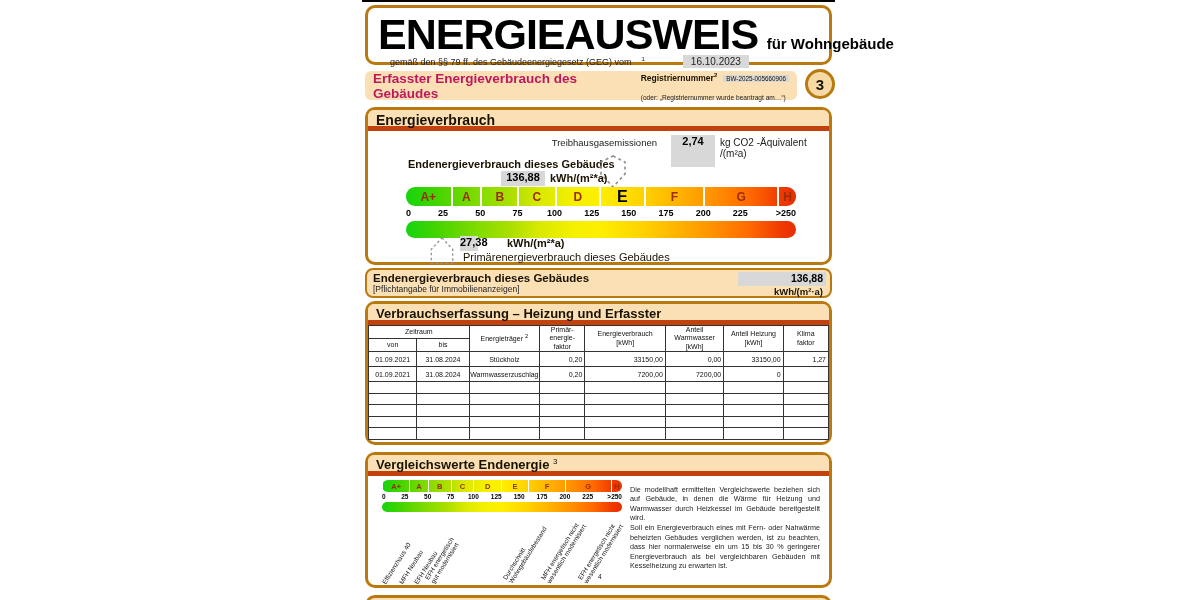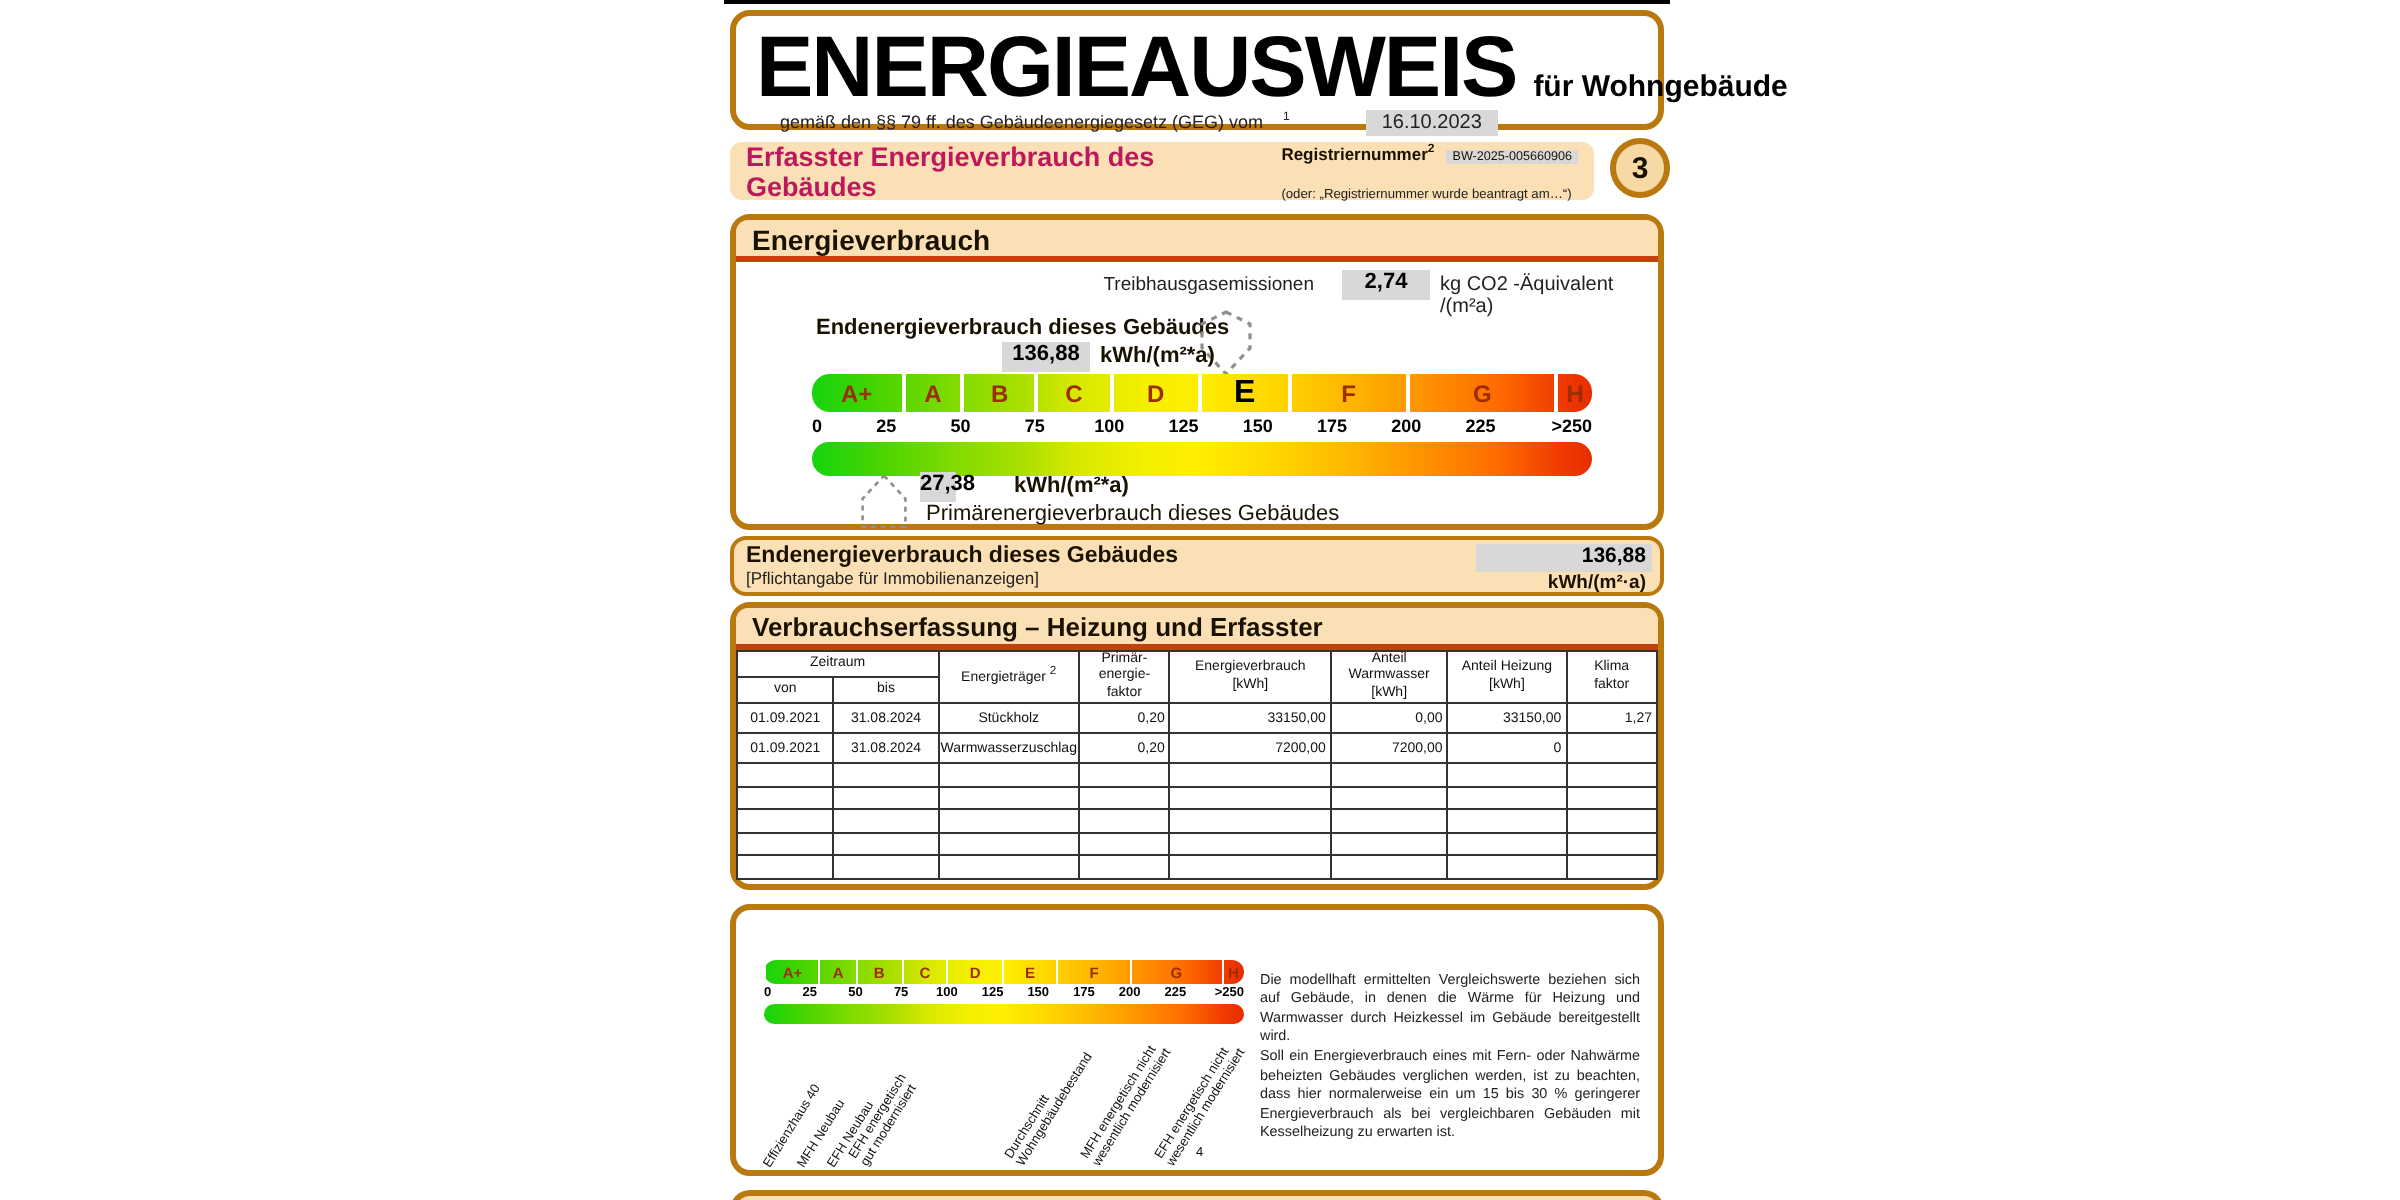--- a/index.html
+++ b/index.html
@@ -24,23 +24,23 @@
   .section-title { font-size:13.5px; font-weight:bold; color:#be185d; flex:1; }
   .reg-block { text-align:left; line-height:1.15; }
   .reg-line1 { font-size:8.5px; font-weight:bold; color:#1a1200; }
   .reg-line1 sup { font-size:6px; }
   .reg-num { background:#d8d8d8; font-size:6.3px; font-weight:normal; padding:0 3px; margin-left:6px; }
   .reg-line2 { font-size:6.6px; color:#222; }
   .badge { position:absolute; right:0; top:69px; width:30px; height:30px; border:3px solid #b9790f; border-radius:50%; background:#f6d9a4; display:flex; align-items:center; justify-content:center; font-size:15px; font-weight:bold; color:#1a1200; }
 
   
   .energy-box { left:3px; top:107px; width:467px; height:158px; }
-  .strip { background:#fbe0b6; border-bottom:3px solid #c2410c; border-radius:6px 6px 0 0; padding:2px 8px; font-size:14px; font-weight:bold; color:#1a1200; height:21px; }
+  .strip { background:#fbe0b6; border-bottom:5px solid #c2410c; border-radius:6px 6px 0 0; padding:2px 8px; font-size:14px; font-weight:bold; color:#1a1200; height:21px; }
   .ghg-label { position:absolute; right:172px; top:27px; font-size:9.5px; color:#222; }
-  .ghg-value { position:absolute; left:303px; top:25px; width:44px; height:15px; background:#d8d8d8; font-size:11px; font-weight:bold; text-align:center; }
+  .ghg-value { position:absolute; left:303px; top:25px; width:44px; height:32px; background:#d8d8d8; font-size:11px; font-weight:bold; text-align:center; }
   .ghg-unit { position:absolute; left:352px; top:27px; font-size:10px; color:#222; }
   .end-label { position:absolute; left:40px; top:48px; font-size:11px; font-weight:bold; color:#1a1200; }
   .end-value { position:absolute; left:133px; top:61px; width:44px; height:15px; background:#d8d8d8; font-size:11px; font-weight:bold; text-align:center; }
   .end-unit { position:absolute; left:182px; top:62px; font-size:11px; font-weight:bold; color:#1a1200; }
   .house { position:absolute; }
   .house-down { left:226px; top:44px; width:38px; height:36px; }
   .house-up { left:60px; top:123px; width:28px; height:36px; }
 
   .scalebar { position:absolute; left:38px; width:390px; }
   .letterbar { top:77px; height:19px; border-radius:9px;
@@ -283,20 +283,23 @@
             <td></td>
             <td></td>
             <td></td>
             <td></td>
           </tr>
     </tbody>
       </table>
   </div>
 
   <div class="box comp-box">
+    <div class="strip">
+      <span>Vergleichswerte Endenergie</span> <sup>3</sup>
+    </div>
     <div class="mini mini-letterbar">
       <div class="seg sg0">A+</div>
       <div class="seg sg1">A</div>
       <div class="seg sg2">B</div>
       <div class="seg sg3">C</div>
       <div class="seg sg4">D</div>
       <div class="seg sg5">E</div>
       <div class="seg sg6">F</div>
       <div class="seg sg7">G</div>
       <div class="seg sg8">H</div>

